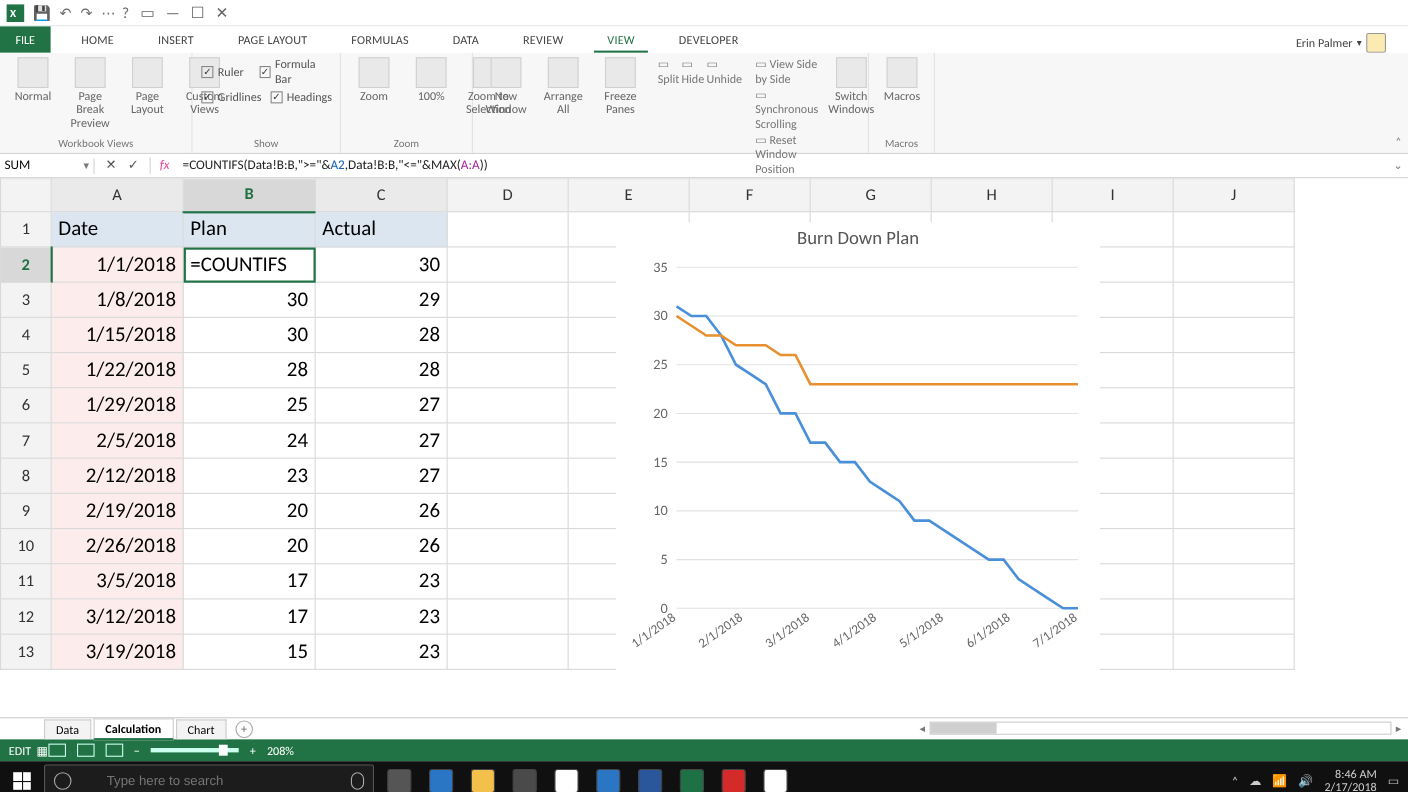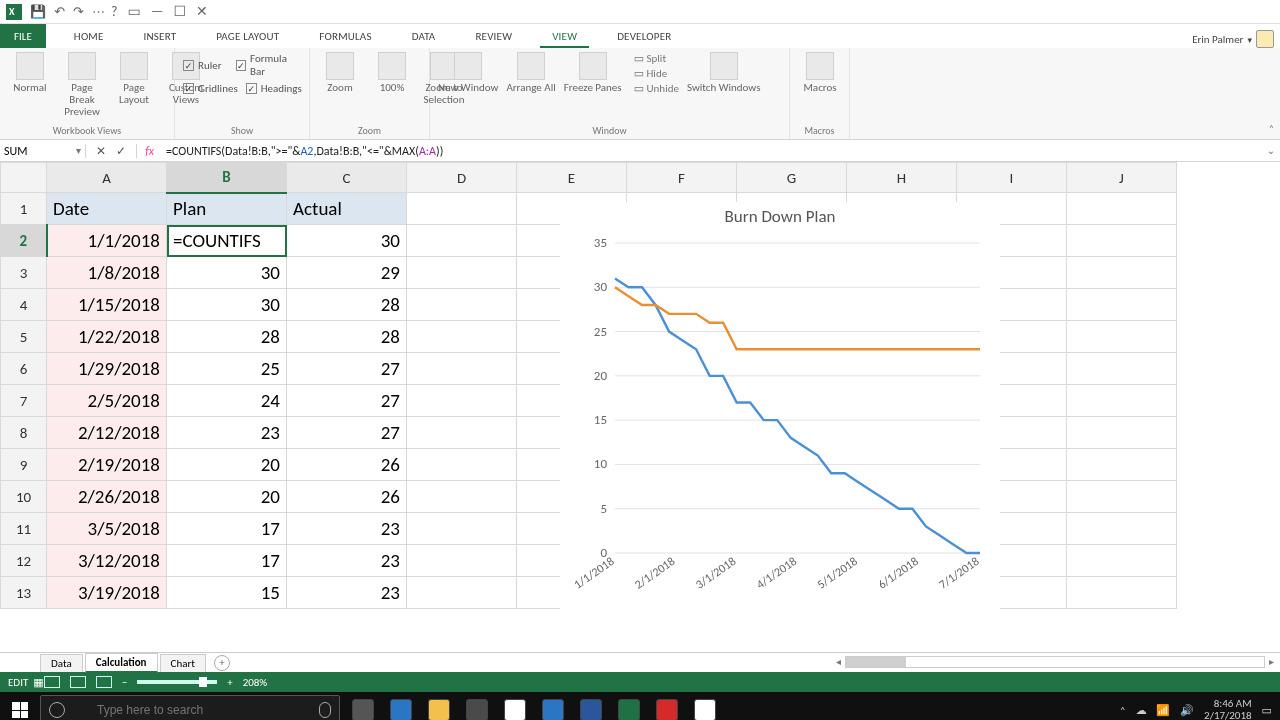--- a/index.html
+++ b/index.html
@@ -10,21 +10,21 @@
   .qat .xicon { width:16px; height:16px; background:#217346; position:relative; }
   .qat .xicon::after { content:"X"; color:white; font-size:10px; font-weight:bold; position:absolute; left:3px; top:1px;}
   .qat span { font-size:13px; color:#666; cursor:default; }
   .title-center { flex:1; text-align:center; }
   .title-right { display:flex; align-items:center; gap:10px; padding-right:6px; font-size:14px; color:#666;}
   
   .ribtabs { height:24px; background:#fff; display:flex; align-items:flex-end; font-size:11px;gap:16px; }
   .filetab { background:#217346; color:#fff; padding:5px 14px; height:24px; display:flex; align-items:center; font-size:11px;}
   .rtab { padding:5px 12px; color:#444; cursor:default; text-transform:uppercase; letter-spacing:.2px;}
   .rtab.active { color:#217346; border-bottom:2px solid #217346; padding-bottom:3px;}
-  .user-area { margin-left:auto; display:flex; align-items:center; gap:4px; padding-right:6px; font-size:11px; color:#444;}
+  .user-area { margin-left:auto; display:flex; align-items:center; gap:4px; padding-right:20px; font-size:11px; color:#444;}
   .avatar { width:18px; height:18px; border:1px solid #999; border-radius:2px; background:#fceab3;}
   
   .ribbon { height:92px; background:#f7f7f7; border-bottom:1px solid #d4d4d4; display:flex; font-size:11px; color:#555; position:relative;}
   .rgroup { border-right:1px solid #e3e3e3; padding:4px 8px 2px; display:flex; flex-direction:column; justify-content:space-between;}
   .rgroup .items { display:flex; gap:8px; align-items:flex-start; flex:1;}
   .rbtn { display:flex; flex-direction:column; align-items:center; gap:2px; min-width:44px; text-align:center; line-height:1.1; color:#666;}
   .rbtn .ico { width:28px; height:28px; background:#e9e9e9; border:1px solid #d0d0d0; }
   .chk { display:flex; align-items:center; gap:4px; }
   .chk .box { width:11px; height:11px; border:1px solid #888; display:inline-flex; align-items:center; justify-content:center; font-size:9px; color:#333;}
   .glabel { text-align:center; font-size:10px; color:#777; padding-top:2px;}
@@ -199,24 +199,29 @@
           <span>New Window</span>
         </div>
       <div class="rbtn">
           <div class="ico"></div>
           <span>Arrange All</span>
         </div>
       <div class="rbtn">
           <div class="ico"></div>
           <span>Freeze Panes</span>
         </div>
-      <div style="display:flex; flex-direction:column; gap:2px; font-size:11px; color:#777; margin-left:4px;">
+      <div style="display:flex; flex-direction:row; gap:2px; font-size:11px; color:#777; margin-left:4px;">
         <span>▭ <span>Split</span></span>
         <span>▭ <span>Hide</span></span>
         <span>▭ <span>Unhide</span></span>
+      </div>
+      <div style="display:flex; flex-direction:column; gap:2px; font-size:11px; color:#777; margin-left:4px;">
+        <span>▭ <span>View Side by Side</span></span>
+        <span>▭ <span>Synchronous Scrolling</span></span>
+        <span>▭ <span>Reset Window Position</span></span>
       </div>
       <div class="rbtn">
           <div class="ico"></div>
           <span>Switch Windows</span>
         </div>
     </div>
     <div class="glabel">Window</div>
   </div>
   <div class="rgroup" style="width:60px">
     <div class="items">

